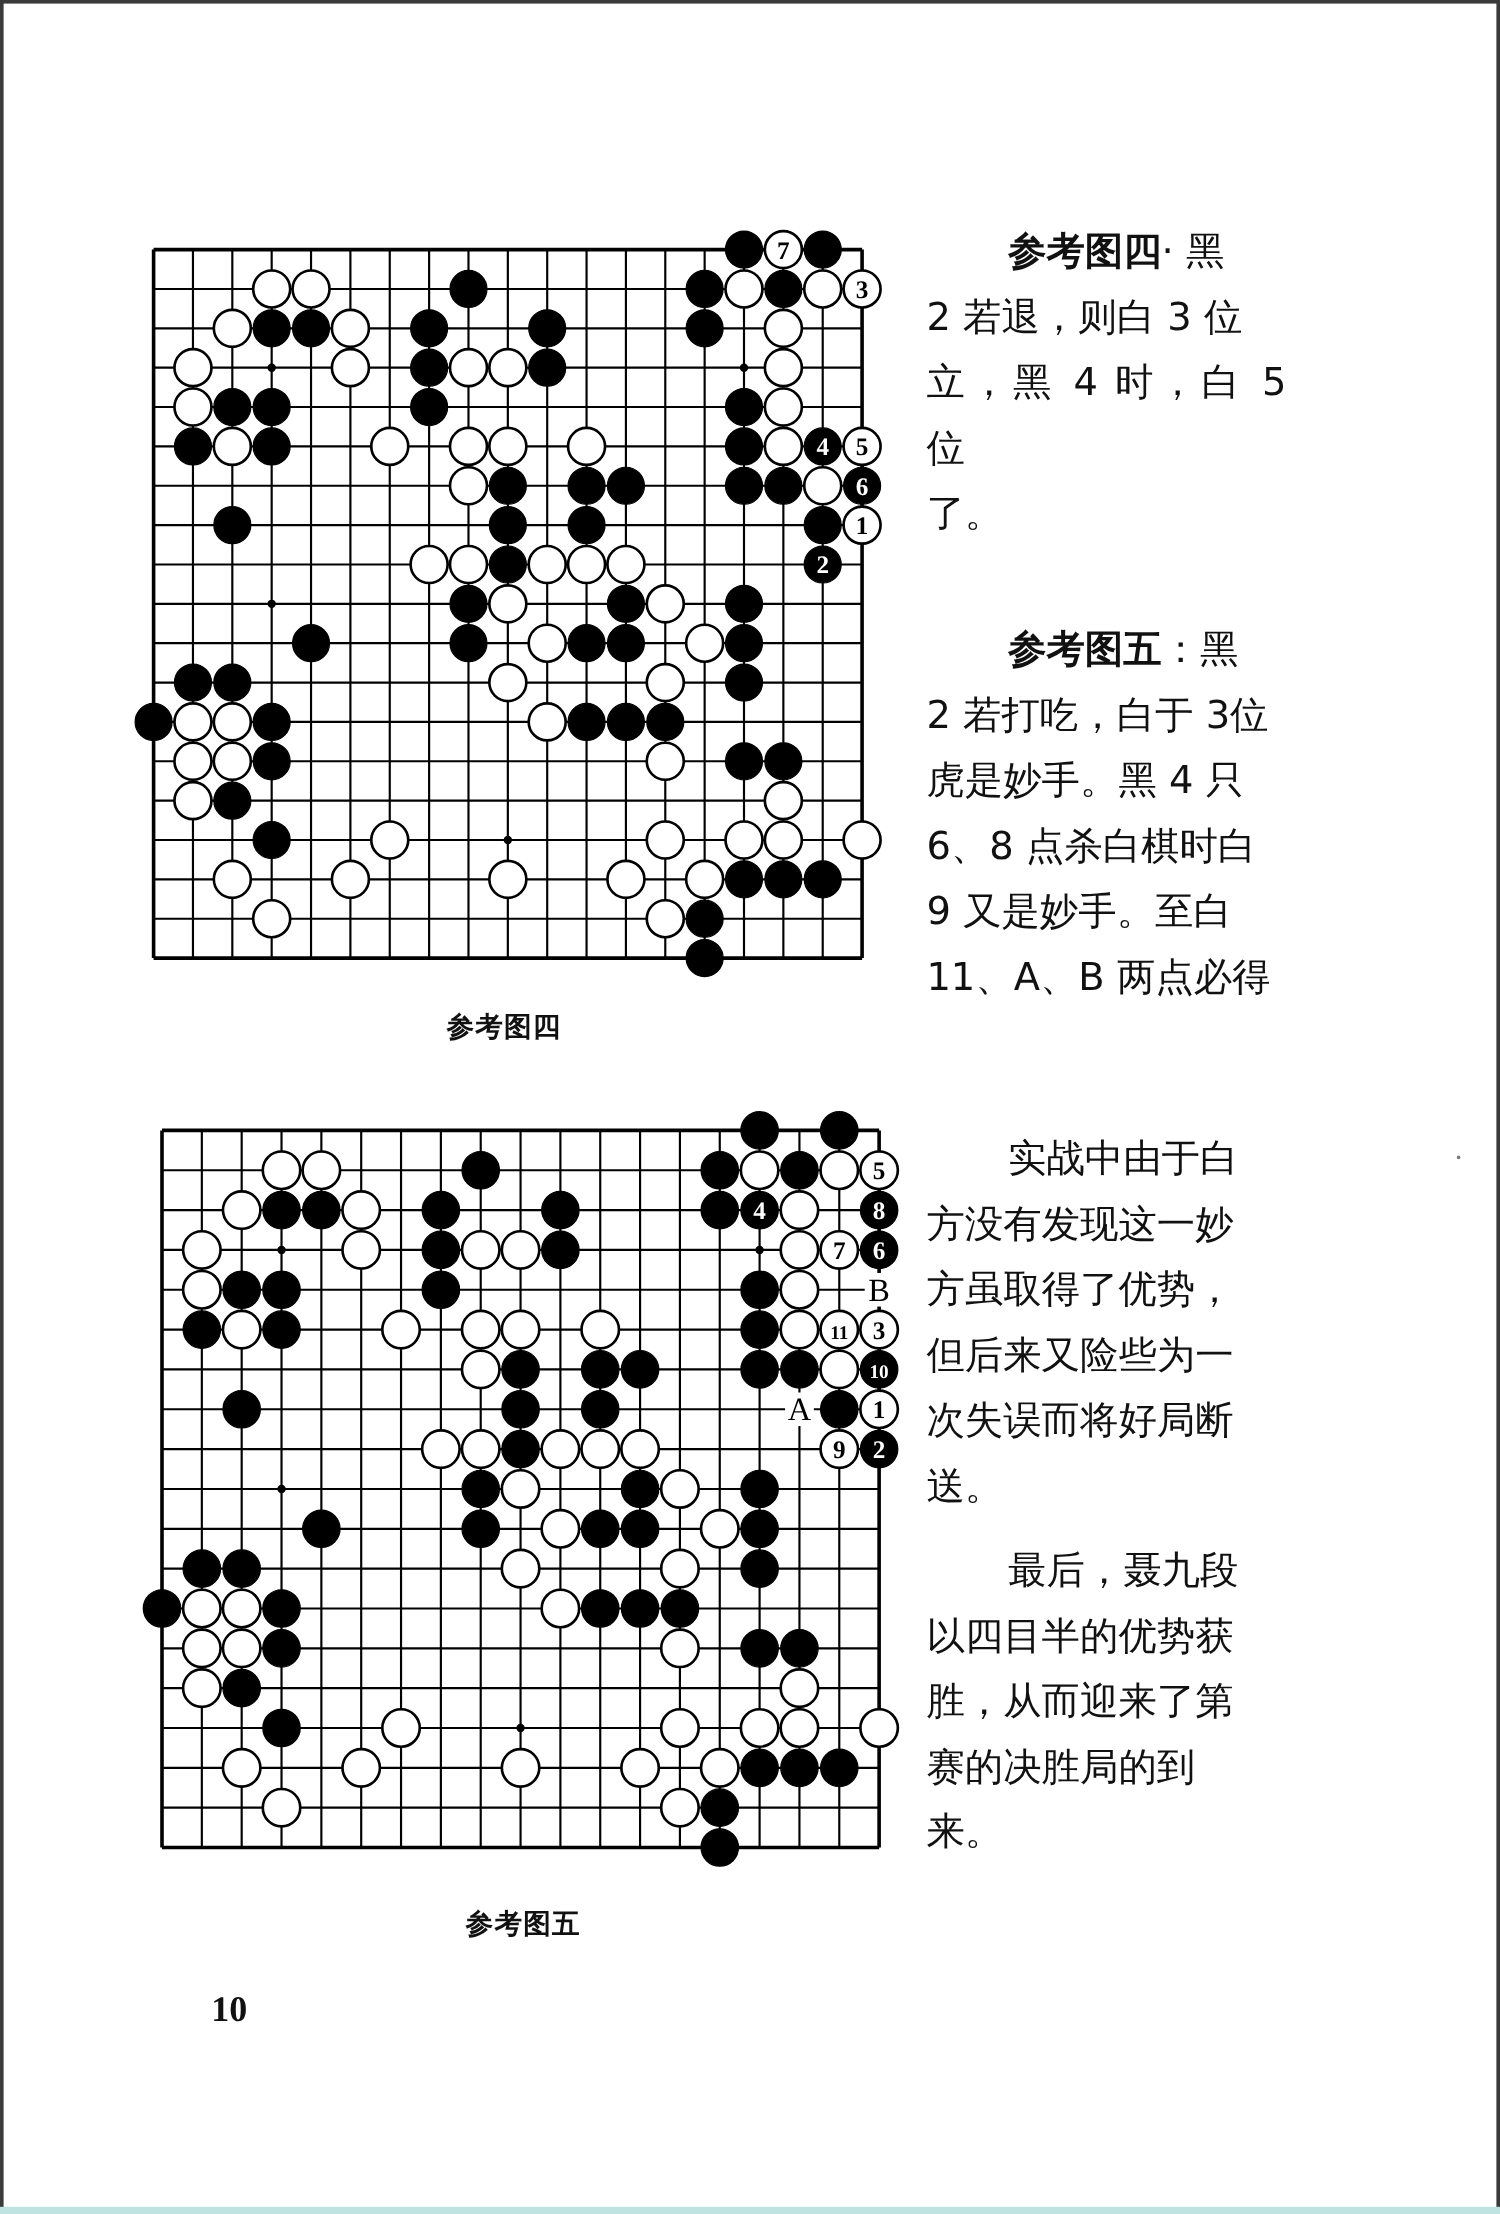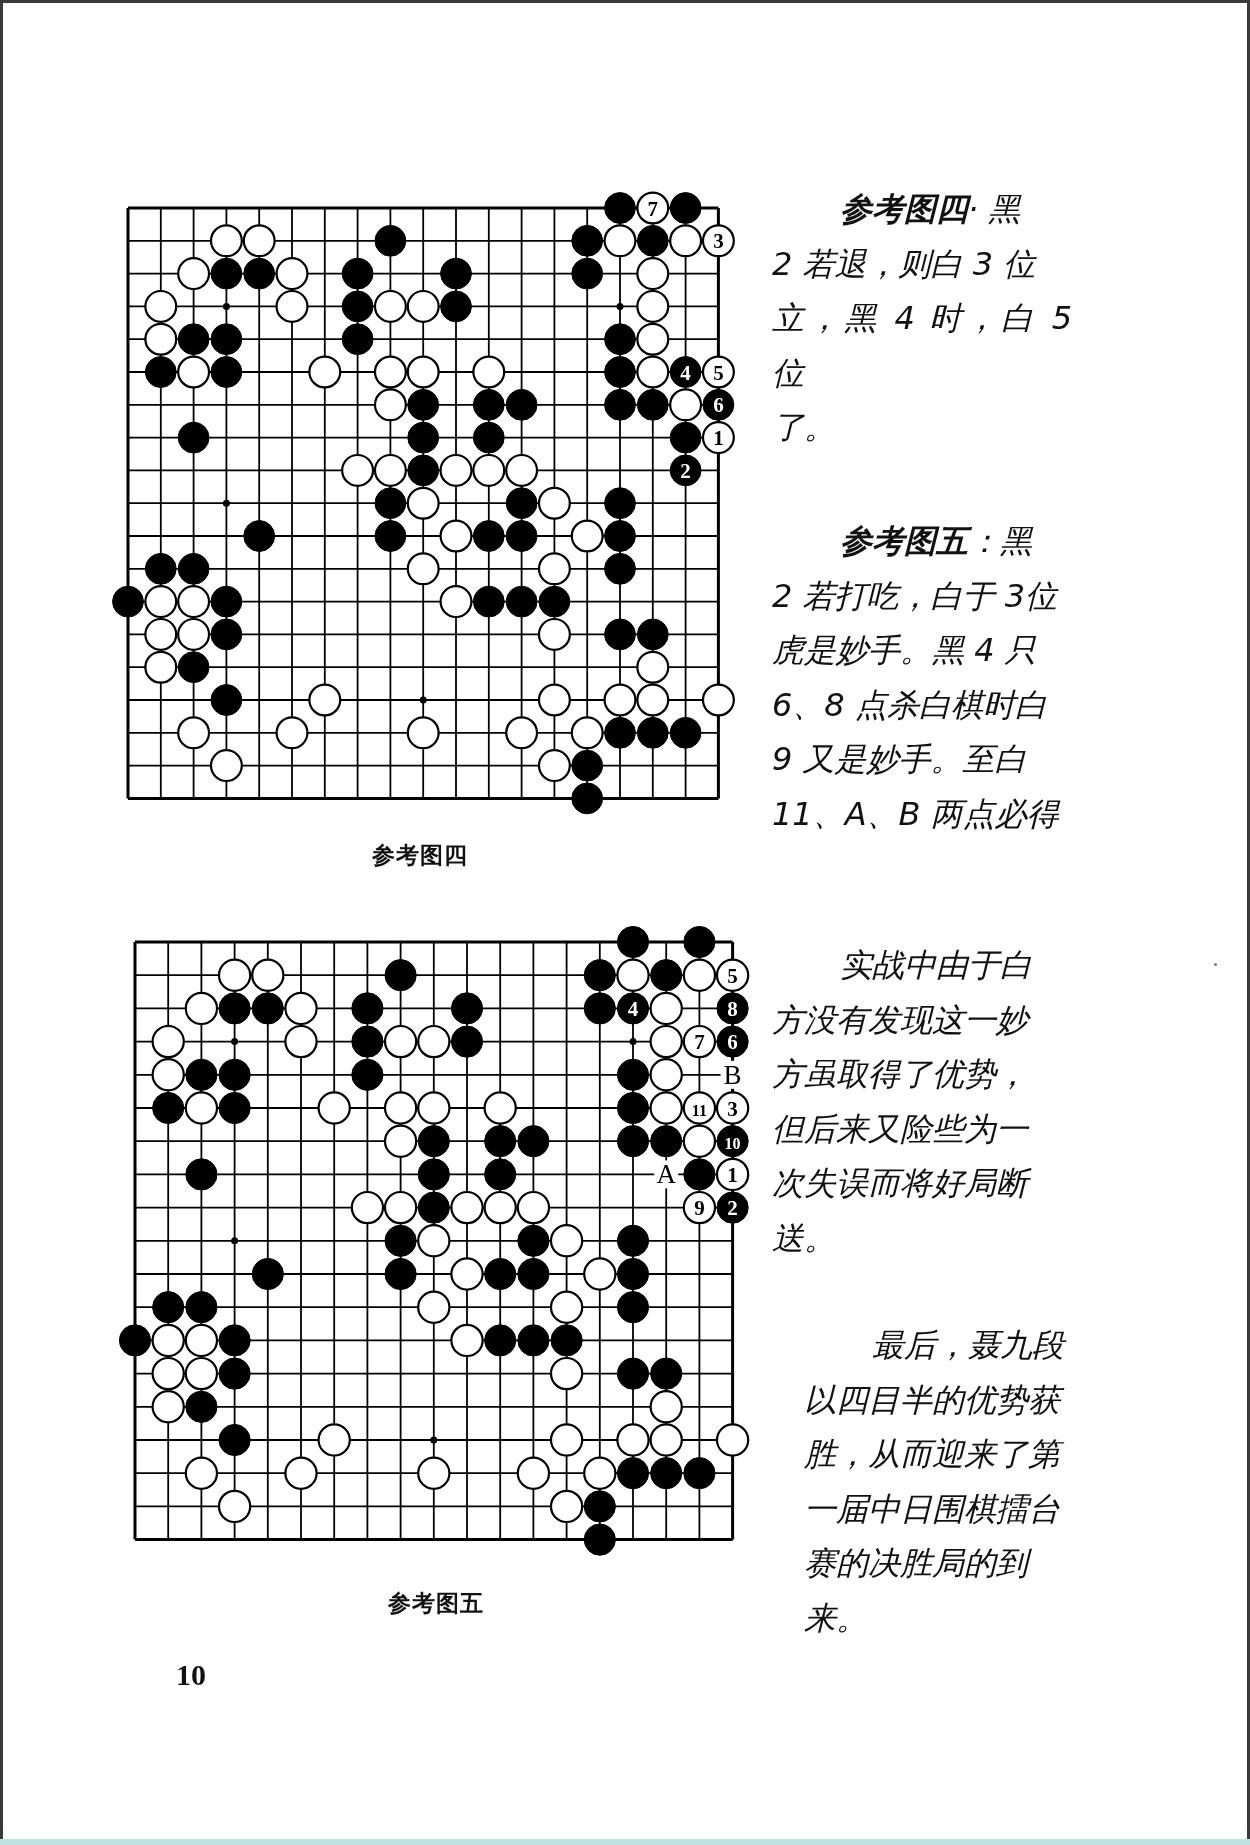--- a/index.html
+++ b/index.html
@@ -16,21 +16,20 @@
   .board { position: absolute; }
   .board svg { display: block; overflow: visible; }
   .caption {
     position: absolute; font-size: 23px; font-weight: bold; letter-spacing: 1px;
     font-family: "DejaVu Sans", "Liberation Sans", sans-serif;
   }
   .text-col {
     position: absolute; left: 772px; width: 300px;
     font-size: 32px; line-height: 54.5px; text-align: justify;
     font-family: "DejaVu Sans", "Liberation Sans", sans-serif;
-    font-style: italic;
   }
   .indent { display: inline-block; width: 68px; }
   .page-num {
     position: absolute; left: 176px; top: 1658px; font-size: 30px;
     font-family: "Liberation Serif", "DejaVu Serif", serif; font-weight: bold;
   }
   .artifact { position: absolute; width: 3px; height: 3px; border-radius: 50%; background: #777; }
 </style>
 </head>
 <body>
@@ -892,23 +891,22 @@
 
 <div class="text-col" style="top:938px;">
   <div><span class="indent"></span><span>实战中由于白</span></div>
   <div>方没有发现这一妙</div>
   <div>方虽取得了优势，</div>
   <div>但后来又险些为一</div>
   <div>次失误而将好局断</div>
   <div>送。</div>
 </div>
 
-<div class="text-col" style="top:1318px;margin-left:32px;">
+<div class="text-col" style="top:1281px;">
   <div><span class="indent"></span><span>最后，聂九段</span></div>
   <div>以四目半的优势获</div>
   <div>胜，从而迎来了第</div>
-  <div>一届中日围棋擂台</div>
   <div>赛的决胜局的到</div>
   <div>来。</div>
 </div>
 
 <div class="page-num">10</div>
 <div class="artifact" style="left:1214px;top:963px;"></div>
 
 </body></html>

